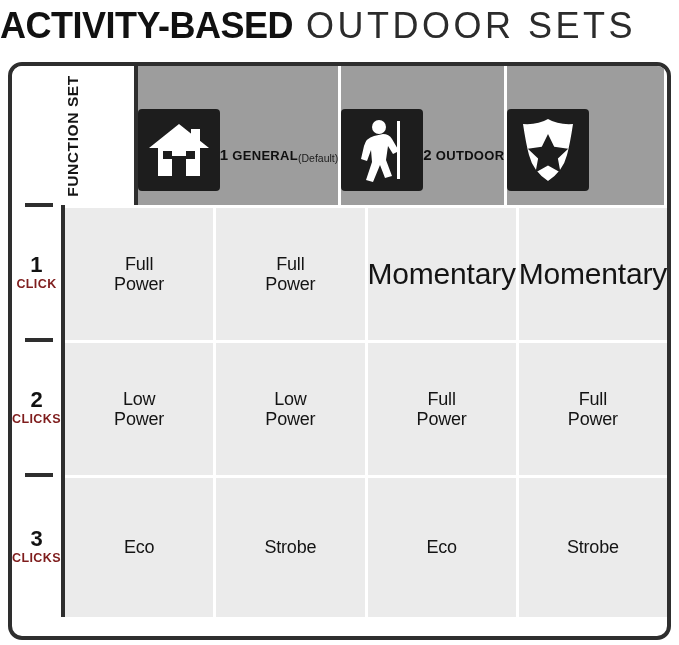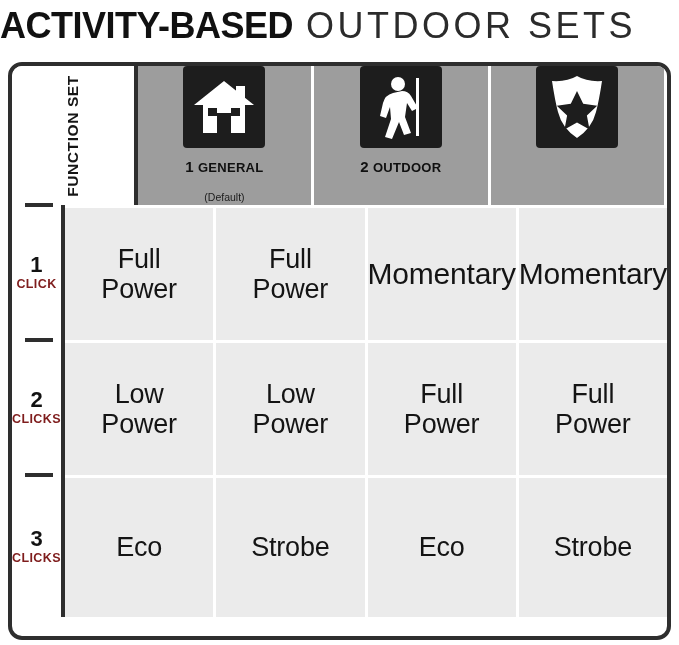--- a/index.html
+++ b/index.html
@@ -117,24 +117,23 @@
     height: 4px;
     background: #2e2e2e;
   }
 
   
   .hcell {
     flex: 1 1 0;
     background: #9d9d9d;
     border-right: 3px solid #ffffff;
     display: flex;
-    flex-direction: column;
     align-items: center;
     justify-content: flex-start;
-    padding-top: 0;
+    padding-top: 28px;
     position: relative;
   }
   .hcell.last { border-right: none; }
   .icon-box {
     width: 82px;
     height: 82px;
     background: #1d1d1d;
     border-radius: 4px;
     display: flex;
     align-items: center;
@@ -164,21 +163,21 @@
     background: #ebebeb;
     border-right: 3px solid #ffffff;
     border-top: 3px solid #ffffff;
     display: flex;
     align-items: center;
     justify-content: center;
     text-align: center;
   }
   .bcell.last { border-right: none; }
   .bcell .txt {
-    font-size: 27px;
+    font-size: 18px;
     color: #141414;
     line-height: 1.12;
     font-family: "Liberation Sans", sans-serif;
     letter-spacing: -0.2px;
     white-space: pre-line;
   }
   .bcell .txt.small { font-size: 30px; }
 </style>
 </head>
 <body>

